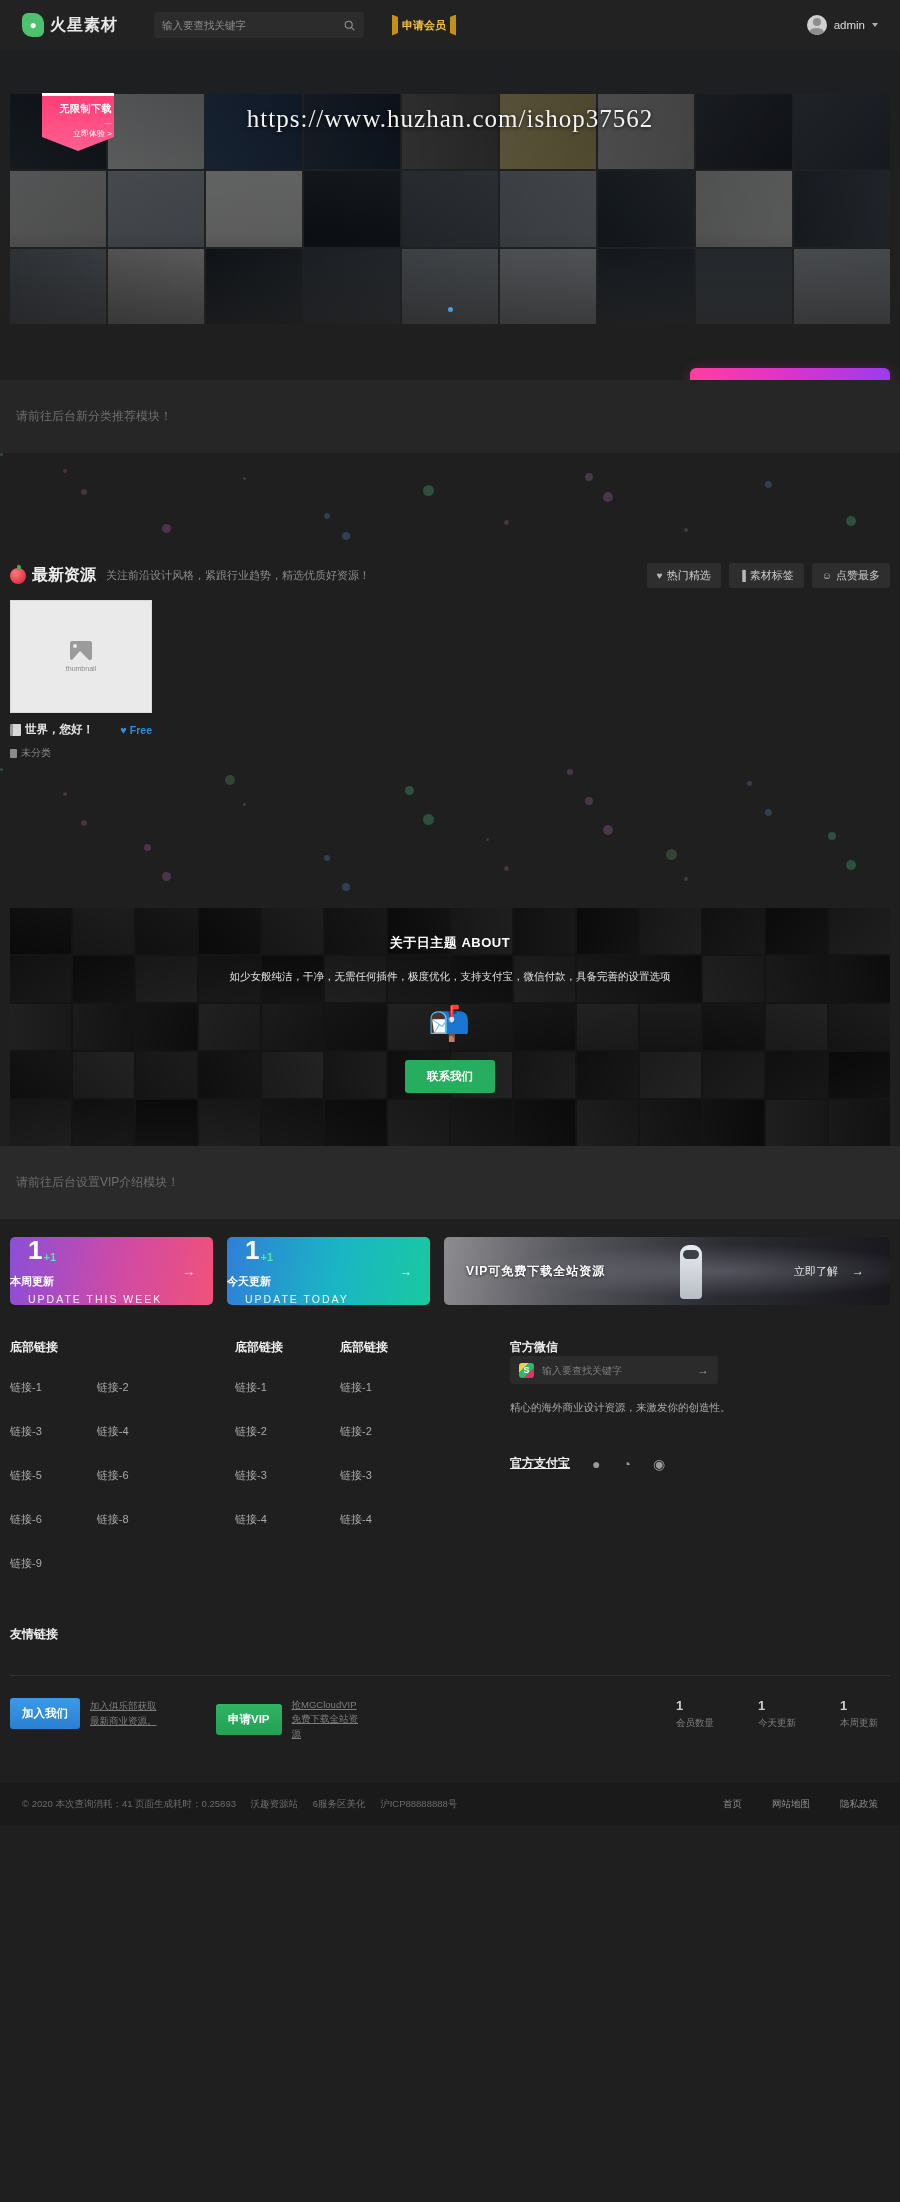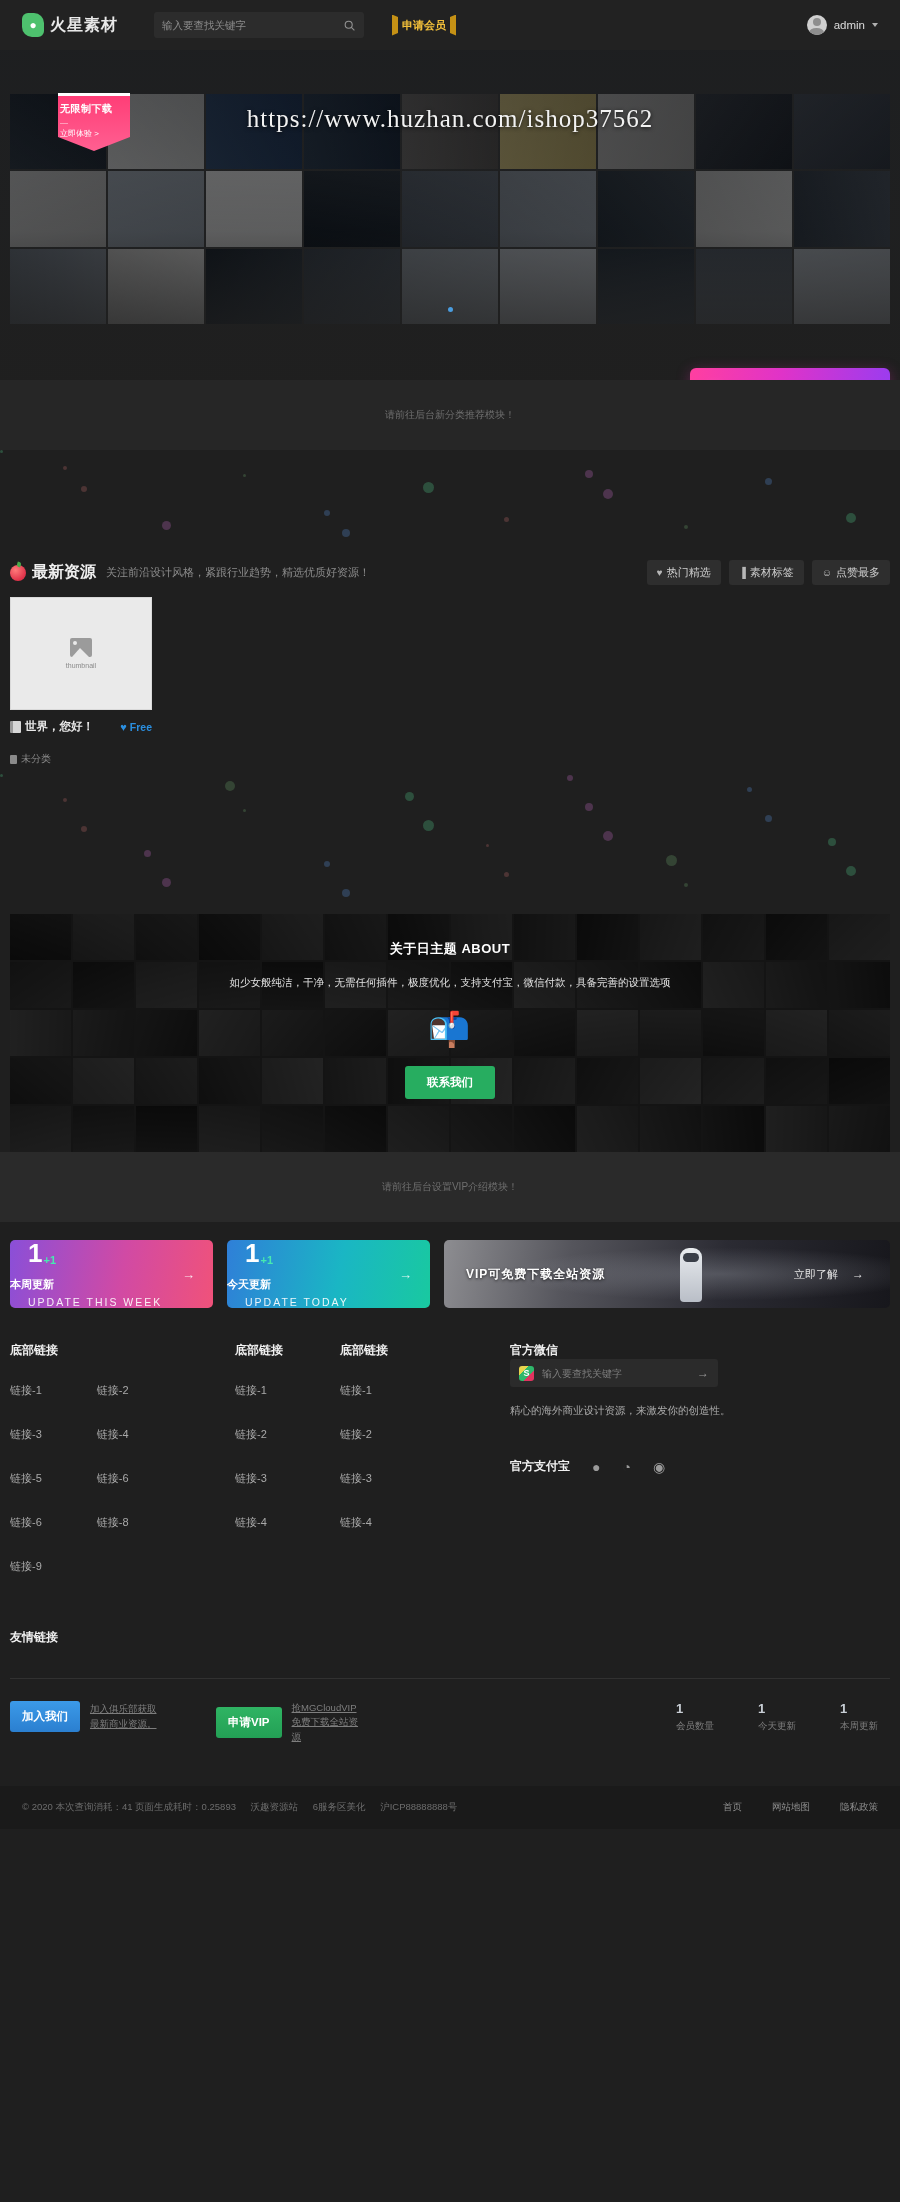--- a/index.html
+++ b/index.html
@@ -102,24 +102,24 @@
   }
   .hero-url {
     position: absolute; left: 0; right: 0; top: 55px;
     text-align: center;
     font-family: "Liberation Serif", "DejaVu Serif", serif;
     font-size: 25px; color: #f2f2f2; letter-spacing: 1px;
     text-shadow: 0 1px 4px rgba(0,0,0,.8);
     z-index: 5;
   }
   .ribbon {
-    position: absolute; left: 58px; top: 43px; width: 72px; z-index: 6;
+    position: absolute; left: 42px; top: 43px; width: 72px; z-index: 6;
     background: linear-gradient(180deg,#ff3e77,#ff5f91);
     border-top: 3px solid #fff;
-    text-align: left; color: #fff;
+    text-align: right; color: #fff;
     padding: 6px 2px 12px;
     clip-path: polygon(0 0,100% 0,100% 76%,50% 100%,0 76%);
     box-shadow: 0 2px 8px rgba(0,0,0,.4);
   }
   .ribbon .r1 { font-size: 10px; font-weight: bold; letter-spacing: .5px; }
   .ribbon .rdash { font-size: 8px; opacity:.8; margin: 2px 0 1px; }
   .ribbon .r2 { font-size: 8px; }
   .hero-dots { position: absolute; left: 0; right: 0; top: 248px; text-align:center; z-index:6; }
   .hero-dots i { display:inline-block;width:5px;height:5px;border-radius:50%;background:#4a9de0;margin:0 3px; }
   .smart-rec {
@@ -132,21 +132,21 @@
   .heart-badge {
     width: 28px; height: 28px; flex: 0 0 28px;
     display:flex;align-items:center;justify-content:center;
     color:#fff; font-size: 20px; filter: drop-shadow(0 0 4px rgba(255,255,255,.5));
   }
   .smart-txt { flex:1; line-height: 1.25; }
   .smart-t1 { font-size: 10.5px; font-weight: bold; color:#fff; }
 
   
   .notice {
-    text-align: center; color: #6f6f6f; font-size: 10px;
+    text-align: left; color: #6f6f6f; font-size: 12px;
     padding: 28px 16px;
     background: #262626;
   }
   .notice.dark { background: #2a2a2a; }
 
   
   .sparkle-band { position: relative; height: 96px; background: #1f1f1f; overflow: hidden; }
   .sparkle-band i { position: absolute; border-radius: 50%; opacity: .5; }
 
   
@@ -195,21 +195,21 @@
   }
   .thumb-label { font-size: 7px; color: #8a8a8a; }
   .card-row { display: flex; align-items: center; margin-top: 9px; }
   .card-badge {
     width: 11px;height:12px;background:#d7d7d7;margin-right:4px; border-radius:1px;
     border-left: 3px solid #9a9a9a;
   }
   .card-title { font-size: 11.5px; color: #e8e8e8; font-weight: bold; }
   .card-free { margin-left: auto; display: flex; align-items: center; gap: 3px; color: #2b8fe0; font-size: 10.5px; font-weight: bold; }
   .card-free .hh { color:#2b8fe0; font-size: 11px; }
-  .card-cat { display:flex; align-items:center; gap:4px; margin-top: 18px; font-size: 10px; color:#8a8a8a; }
+  .card-cat { display:flex; align-items:center; gap:4px; margin-top: 9px; font-size: 10px; color:#8a8a8a; }
   .cat-icon { width:7px;height:9px;background:#8a8a8a;border-radius:1px; }
 
   
   .about {
     width: 880px; margin: 0 auto; height: 238px;
     background: #141414; position: relative; overflow: hidden;
   }
   .about-grid {
     position:absolute; inset:0; display:grid;
     grid-template-columns: repeat(14, 1fr); grid-template-rows: repeat(5, 1fr);
@@ -290,21 +290,21 @@
     font-size: 9px; color:#fff; font-weight: bold;
   }
   .wx-search input {
     flex: 1; background: transparent; border: 0; outline: 0;
     color: #bdbdbd; font-size: 10px; font-family: "Liberation Sans", sans-serif;
   }
   .wx-search input::placeholder { color: #7d7d7d; }
   .wx-arrow { color: #9a9a9a; font-size: 12px; }
   .wx-desc { font-size: 10.5px; color: #a9a9a9; margin-top: 17px; }
   .alipay-row { display: flex; align-items: center; gap: 22px; margin-top: 40px; }
-  .alipay-title { font-size: 12px; font-weight: bold; color: #f0f0f0; }
+  .alipay-title { font-size: 12px; font-weight: bold; color: #f0f0f0; text-decoration: underline; }
   .soc { font-size: 14px; color: #9a9a9a; }
 
   .friend { width: 880px; margin: 26px auto 0; font-size: 12px; font-weight: bold; color: #f0f0f0; }
 
   
   .cta-band { width: 880px; margin: 32px auto 0; border-top: 1px solid #313131; padding: 22px 0 20px; display: flex; align-items: flex-start; }
   .cta-item { display: flex; align-items: center; gap: 10px; }
   .btn-join {
     background: linear-gradient(180deg,#3b9ae8,#2b7fd0); color: #fff;
     font-size: 11.5px; font-weight: bold; padding: 8px 12px; border-radius: 3px;

